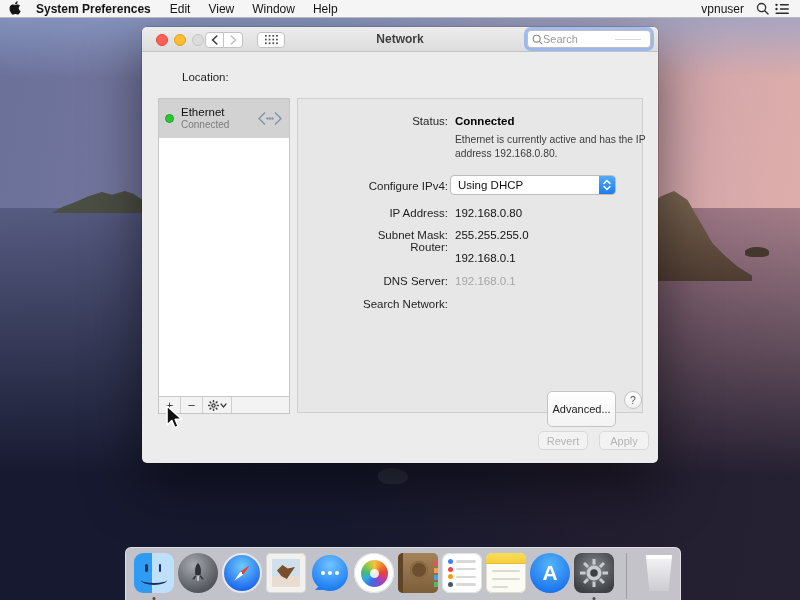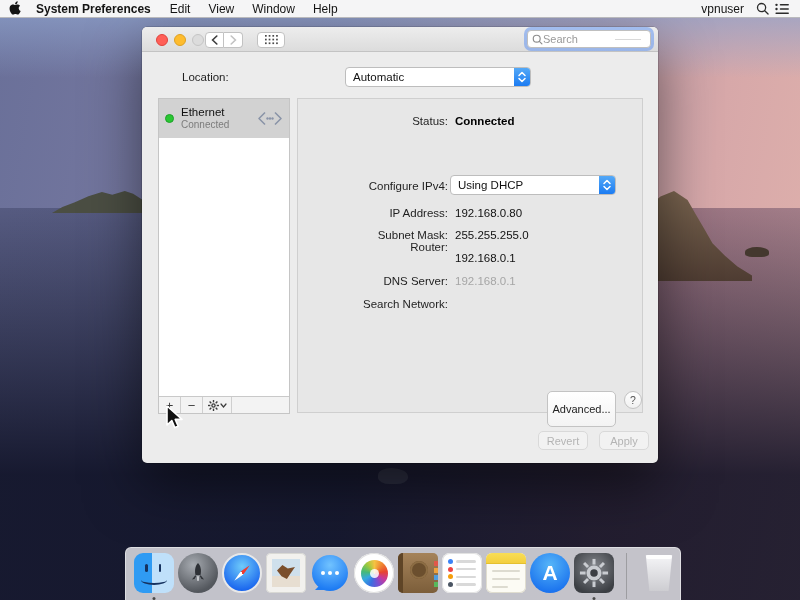--- a/index.html
+++ b/index.html
@@ -205,40 +205,32 @@
             <rect x="3.7" y="3.7" width="1.7" height="1.7"></rect>
             <rect x="7.4" y="3.7" width="1.7" height="1.7"></rect>
             <rect x="11.1" y="3.7" width="1.7" height="1.7"></rect>
             <rect x="0" y="7.4" width="1.7" height="1.7"></rect>
             <rect x="3.7" y="7.4" width="1.7" height="1.7"></rect>
             <rect x="7.4" y="7.4" width="1.7" height="1.7"></rect>
             <rect x="11.1" y="7.4" width="1.7" height="1.7"></rect>
           </g>
         </svg>
     </div>
+    <div class="wtitle">Network</div>
     <div class="searchwrap">
       <svg width="11" height="11" viewBox="0 0 14 14" style="flex:0 0 auto">
           <circle cx="6" cy="6" r="4.4" fill="none" stroke="#8e8e8e" stroke-width="1.5"></circle>
           <line x1="9.4" y1="9.4" x2="12.6" y2="12.6" stroke="#8e8e8e" stroke-width="1.5" stroke-linecap="round"></line>
         </svg>
       <input readonly="" placeholder="Search" style="">
       <div class="search-line"></div>
     </div>
   </div>
 
   <div class="loc-label">Location:</div>
-  <div class="popup popup-location">
-    <span class="ptext">Automatic</span>
-    <span class="pstepper">
-      <svg width="10" height="12" viewBox="0 0 10 12">
-          <path d="M2 4.5 5 1.5 8 4.5" fill="none" stroke="#fff" stroke-width="1.5" stroke-linecap="round" stroke-linejoin="round"></path>
-          <path d="M2 7.5 5 10.5 8 7.5" fill="none" stroke="#fff" stroke-width="1.5" stroke-linecap="round" stroke-linejoin="round"></path>
-        </svg>
-    </span>
-  </div>
 
   <div class="sidebar">
     <div class="service-row">
       <div class="dot-green"></div>
       <div class="svc-text">
         <div class="svc-name">Ethernet</div>
         <div class="svc-status">Connected</div>
       </div>
       <svg width="26" height="15" viewBox="0 0 26 15">
           <path d="M8 1.5 2 7.5 8 13.5" fill="none" stroke="#8a94a8" stroke-width="1.6" stroke-linejoin="round"></path>
@@ -271,20 +263,21 @@
         <svg width="7" height="5" viewBox="0 0 7 5">
             <path d="M1 1l2.5 3L6 1" fill="none" stroke="#3c3c3c" stroke-width="1.2" stroke-linecap="round"></path>
           </svg>
       </div>
     </div>
   </div>
 
   <div class="pane">
     <div class="plabel" style="top:16px">Status:</div>
     <div class="pvalue status-value" style="top:16px">Connected</div>
+    <div class="status-desc">Ethernet is currently active and has the IP address 192.168.0.80.</div>
 
     <div class="plabel" style="top:81px">Configure IPv4:</div>
     <div class="popup popup-ipv4">
       <span class="ptext">Using DHCP</span>
       <span class="pstepper">
         <svg width="10" height="12" viewBox="0 0 10 12">
             <path d="M2 4.5 5 1.5 8 4.5" fill="none" stroke="#fff" stroke-width="1.5" stroke-linecap="round" stroke-linejoin="round"></path>
             <path d="M2 7.5 5 10.5 8 7.5" fill="none" stroke="#fff" stroke-width="1.5" stroke-linecap="round" stroke-linejoin="round"></path>
           </svg>
       </span>

